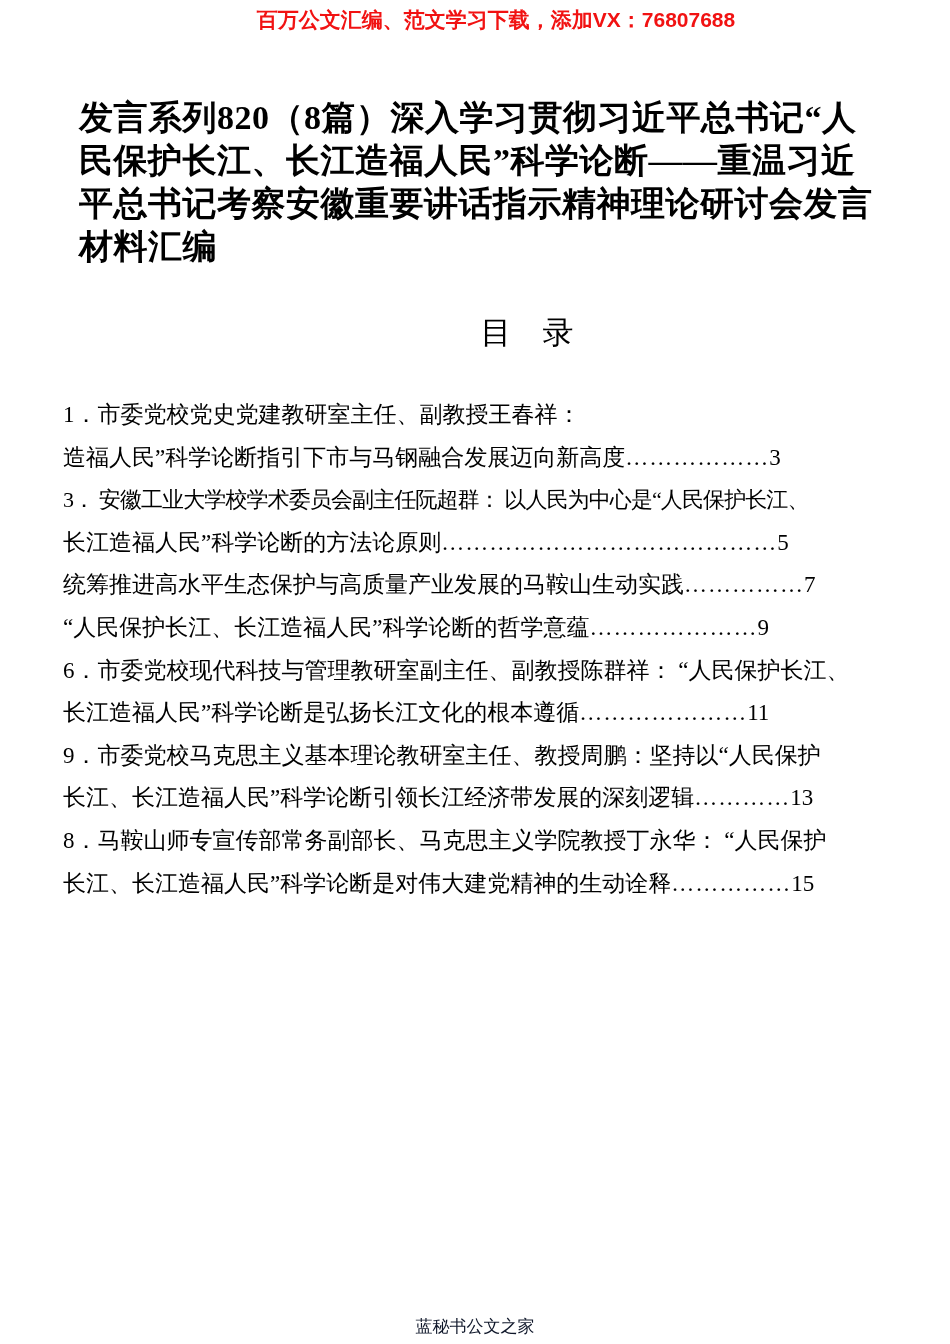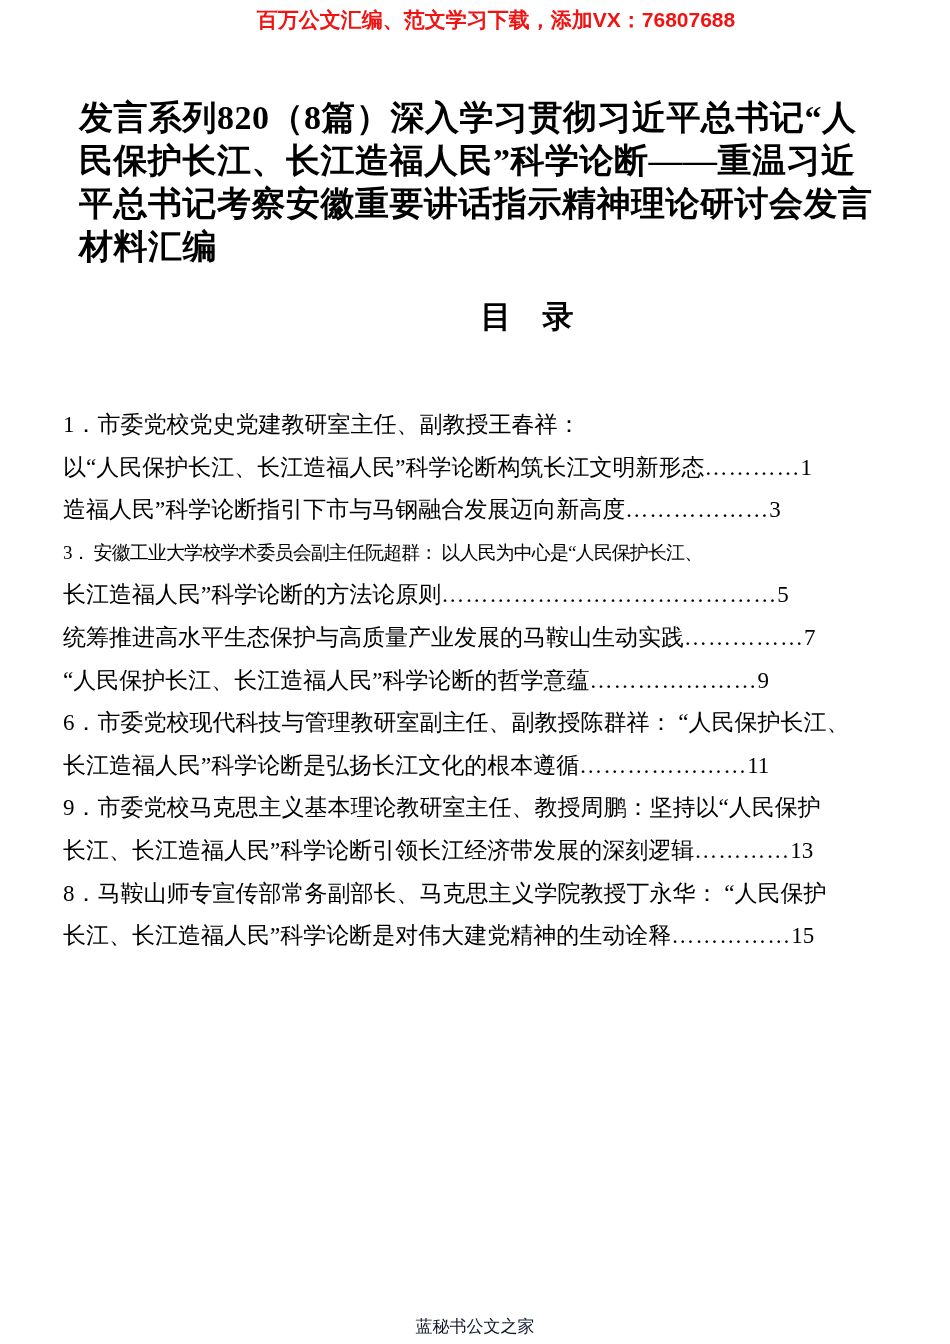--- a/index.html
+++ b/index.html
@@ -25,33 +25,33 @@
   .doc-title {
     position: absolute; top: 96px; left: 63px; right: 63px;
     text-align: left;
     font-size: 34px; font-weight: bold;
     line-height: 43px;
     letter-spacing: 0.5px;
     margin-left: 16px;
   }
   .doc-title span { display: inline; }
   .toc-heading {
-    position: absolute; top: 296px; left: 0; right: 0;
+    position: absolute; top: 312px; left: 0; right: 0;
     text-align: center;
     padding-left: 104px; 
-    font-size: 31px; font-weight: bold;
+    font-size: 31px; font-weight: normal;
     white-space: pre-wrap;
   }
   .toc {
-    position: absolute; top: 404px; left: 63px; width: 824px;
+    position: absolute; top: 394px; left: 63px; width: 824px;
     font-size: 23px;
     line-height: 42.6px;
   }
   .toc-line { white-space: pre-wrap; }
-  .toc-item:nth-child(3) .toc-line1 { font-size: 19px; letter-spacing: -0.9px; }
+  .toc-item:nth-child(3) .toc-line1 { font-size: 22px; letter-spacing: -0.9px; }
   .leader { letter-spacing: 1px; }
   .page-footer {
     position: absolute; bottom: 6px; left: 0; right: 0;
     text-align: center;
     font-size: 17px;
     color: #0f172a;
   }
 </style>
 </head>
 <body>
@@ -59,21 +59,20 @@
 <div class="notice">百万公文汇编、范文学习下载，添加VX：76807688</div>
 
 <div class="doc-title"><span>发言系列820（8篇）深入学习贯彻习近平总书记“人</span><span>民保护长江、长江造福人民”科学论断——重温习近</span><span>平总书记考察安徽重要讲话指示精神理论研讨会发言</span><span>材料汇编</span></div>
 
 <div class="toc-heading">目　录</div>
 
 <div class="toc">
 
   <div class="toc-item">
     <div class="toc-line toc-line1">1．市委党校党史党建教研室主任、副教授王春祥：</div>
-    <div class="toc-line toc-line2"><span>以“人民保护长江、长江造福人民”科学论断构筑长江文明新形态</span><span class="leader">…………</span><span>1</span></div>
   </div>
 
   <div class="toc-item">
     <div class="toc-line toc-line2"><span>造福人民”科学论断指引下市与马钢融合发展迈向新高度</span><span class="leader">………………</span><span>3</span></div>
   </div>
 
   <div class="toc-item">
     <div class="toc-line toc-line1">3． 安徽工业大学校学术委员会副主任阮超群： 以人民为中心是“人民保护长江、</div>
     <div class="toc-line toc-line2"><span>长江造福人民”科学论断的方法论原则</span><span class="leader">……………………………………</span><span>5</span></div>
   </div>

